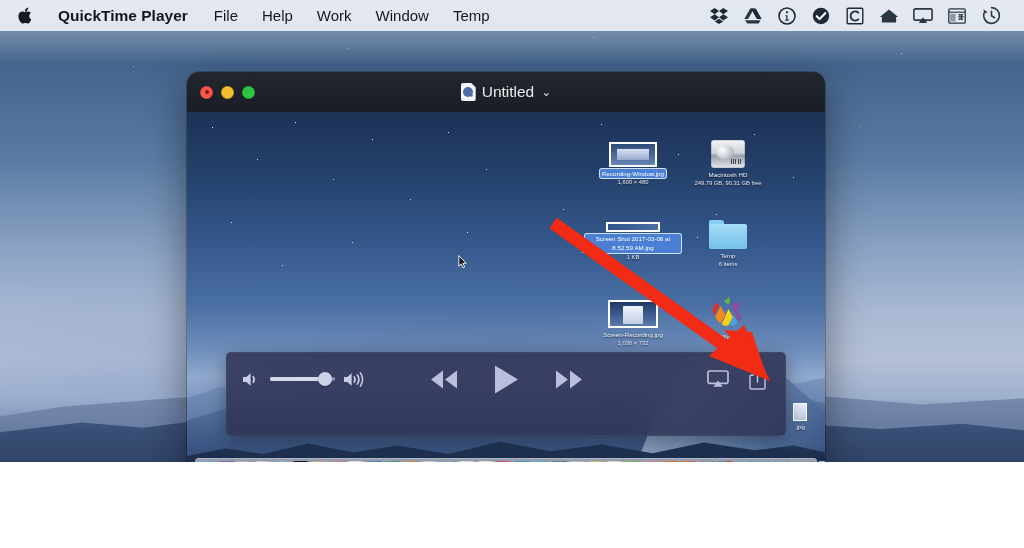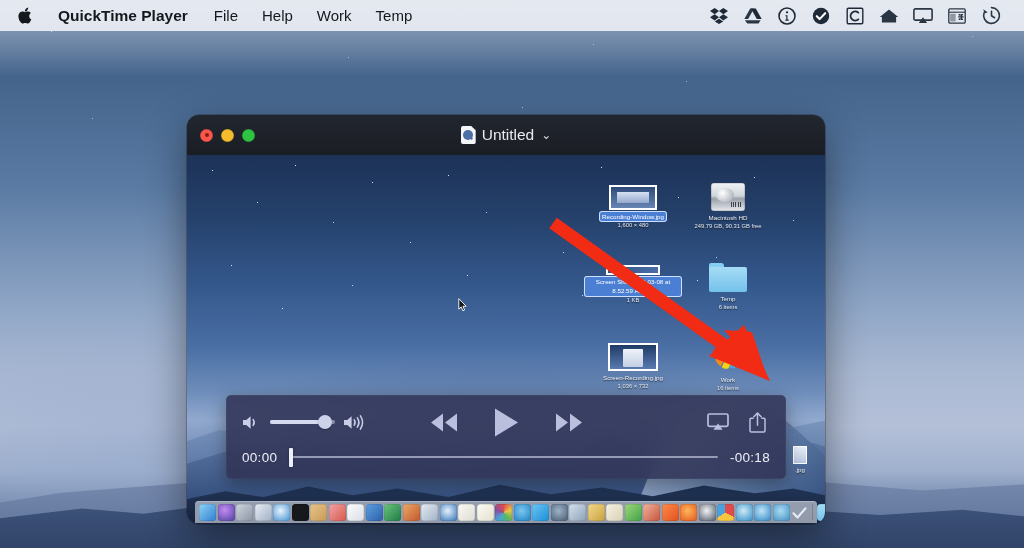--- a/index.html
+++ b/index.html
@@ -1,21 +1,21 @@
 <!DOCTYPE html>
 <html><head>
 <meta charset="utf-8">
 <style>
   * { margin:0; padding:0; box-sizing:border-box; }
   html, body {
     width:1024px; height:548px; overflow:hidden;
     font-family:"Liberation Sans", sans-serif;
   }
   #screen {
-    position:relative; width:1024px; height:548px;
+    position:relative; width:1024px; height:462px;
     background:
       radial-gradient(ellipse 60% 40% at 18% 82%, rgba(150,170,205,0.55), rgba(150,170,205,0) 70%),
       linear-gradient(to bottom,
         #3d5d86 0px, #49699180 0px,
         #44648c 14%, #5a7aa3 34%,
         #8fa6c6 56%, #aab9d3 68%,
         #b4c0d8 78%, #9fb0cd 86%,
         #6d82a8 93%, #4b6288 100%);
     overflow:hidden;
   }
@@ -69,21 +69,20 @@
                    height:100%; padding-right:16px; gap:0; }
   .mb-status { width:34px; height:31px; display:flex; align-items:center;
                justify-content:center; }
   .mb-status svg { display:block; }
 
   
   #qt-window {
     position:absolute; left:187px; top:72px; width:638px; height:409px;
     border-radius:12px; overflow:hidden; z-index:30;
     box-shadow:0 14px 40px rgba(0,0,0,0.45), 0 0 0 0.5px rgba(0,0,0,0.45);
-    margin-top:43px;
   }
   #qt-titlebar {
     position:relative; height:40px; width:100%;
     background:linear-gradient(to bottom,#22262e,#1a1d24);
     display:flex; align-items:center;
   }
   #traffic { display:flex; gap:8px; padding-left:13px; }
   .light { width:13px; height:13px; border-radius:50%; position:relative; }
   .light.red { background:#f9564c; box-shadow:inset 0 0 0 .5px rgba(0,0,0,.28); }
   .light.red:after { content:""; position:absolute; width:4px; height:4px;
@@ -261,20 +260,21 @@
       <div class="mb-item apple-logo">
         <svg width="14" height="17" viewBox="0 0 14 17">
           <path fill="#14181d" d="M11.2 9.1c0-2 1.6-2.9 1.7-3-0.9-1.4-2.4-1.5-2.9-1.6-1.2-0.1-2.4 0.7-3 0.7-0.6 0-1.6-0.7-2.6-0.7-1.3 0-2.6 0.8-3.3 2-1.4 2.4-0.4 6 1 8 0.7 1 1.5 2.1 2.5 2 1 0 1.4-0.6 2.6-0.6 1.2 0 1.5 0.6 2.6 0.6 1.1 0 1.8-1 2.4-2 0.8-1.1 1.1-2.2 1.1-2.3C12.4 12.2 11.2 11.1 11.2 9.1z"></path>
           <path fill="#14181d" d="M9.3 3.3C9.9 2.6 10.3 1.6 10.2 0.6 9.3 0.7 8.3 1.2 7.7 1.9 7.2 2.5 6.7 3.6 6.8 4.5 7.8 4.6 8.7 4.1 9.3 3.3z"></path>
         </svg>
       </div>
       <div class="mb-item bold">QuickTime Player</div>
       <div class="mb-item">File</div>
       <div class="mb-item">Help</div>
       <div class="mb-item">Work</div>
+      <div class="mb-item">Window</div>
       <div class="mb-item">Temp</div>
     </div>
 
     <div id="menubar-right">
       <div class="mb-status">
         <svg width="18" height="16" viewBox="0 0 18 16">
           <path fill="#1f2a38" d="M4.7 0L0 3.1l4.7 3.1L9 3.1z"></path>
           <path fill="#1f2a38" d="M13.3 0L9 3.1l4.3 3.1L18 3.1z"></path>
           <path fill="#1f2a38" d="M0 9.3l4.7 3.1L9 9.3 4.7 6.2z"></path>
           <path fill="#1f2a38" d="M18 9.3l-4.7-3.1L9 9.3l4.3 3.1z"></path>
@@ -507,28 +507,20 @@
               <path fill="#b9bfdd" d="M11 10.4l4.6 6.3H6.4z"></path>
             </svg>
             <svg width="17" height="21" viewBox="0 0 17 21">
               <path d="M4.2 6.3H2.1A1.1 1.1 0 0 0 1 7.4v11.4a1.1 1.1 0 0 0 1.1 1.1h12.8a1.1 1.1 0 0 0 1.1-1.1V7.4a1.1 1.1 0 0 0-1.1-1.1h-2.1" fill="none" stroke="#b9bfdd" stroke-width="1.5" stroke-linecap="round"></path>
               <path d="M8.5 13.2V1.2" fill="none" stroke="#b9bfdd" stroke-width="1.5" stroke-linecap="round"></path>
               <path d="M4.8 4.8L8.5 1.1l3.7 3.7" fill="none" stroke="#b9bfdd" stroke-width="1.5" stroke-linecap="round" stroke-linejoin="round"></path>
             </svg>
           </div>
         </div>
 
-        <div id="scrub-row">
-          <span class="time-label">00:00</span>
-          <div id="scrub-wrap">
-            <div id="scrub-track"></div>
-            <div id="playhead" style="left: 0%;"></div>
-          </div>
-          <span class="time-label">-00:18</span>
-        </div>
       </div>
     </div>
   </div>
 
   <svg id="red-arrow" viewBox="0 0 1024 548">
     <g>
       <line x1="553" y1="223" x2="742" y2="358" stroke="#f22b14" stroke-width="13" stroke-linecap="butt"></line>
       <path d="M768 380 L716 352 L739 338 Z M768 380 L724 330 L752 332 Z M768 380 L712 354 L744 328 Z" fill="#f22b14"></path>
       <path d="M770 381 L709 356 L744 325 Z" fill="#f22b14"></path>
     </g>

